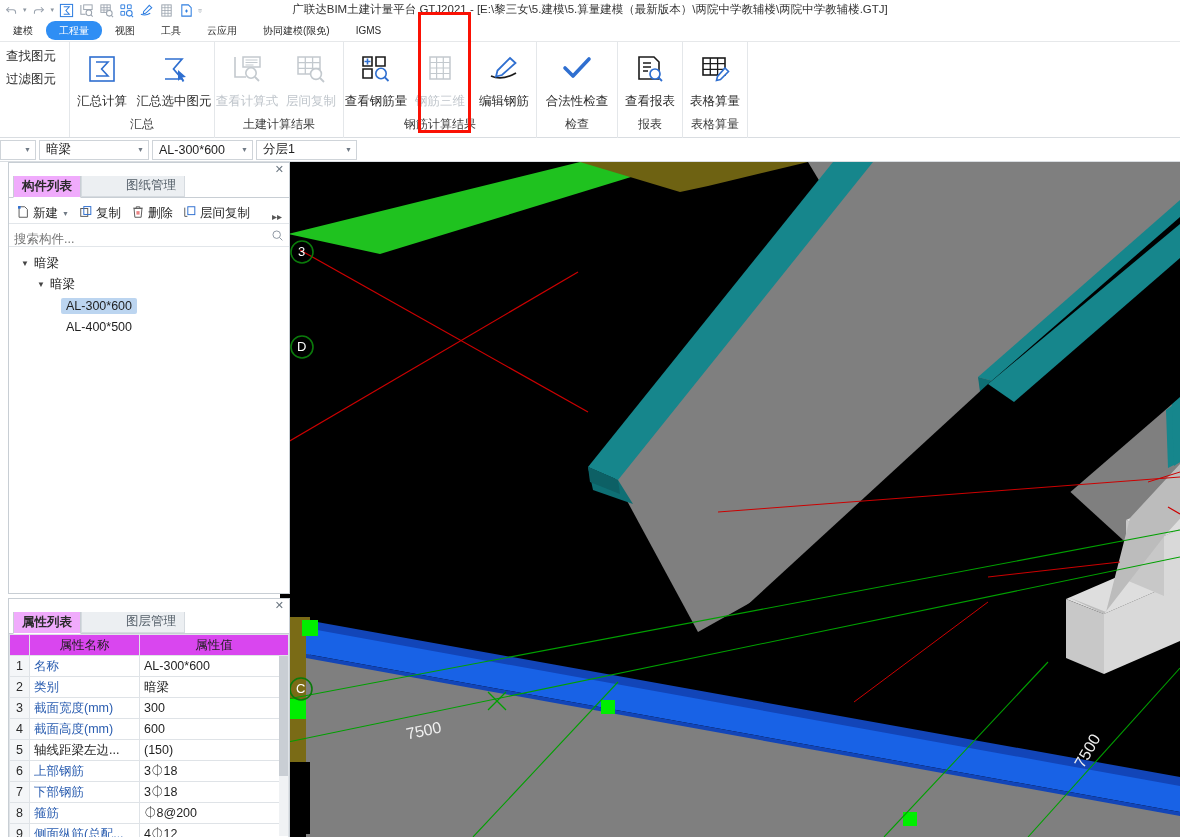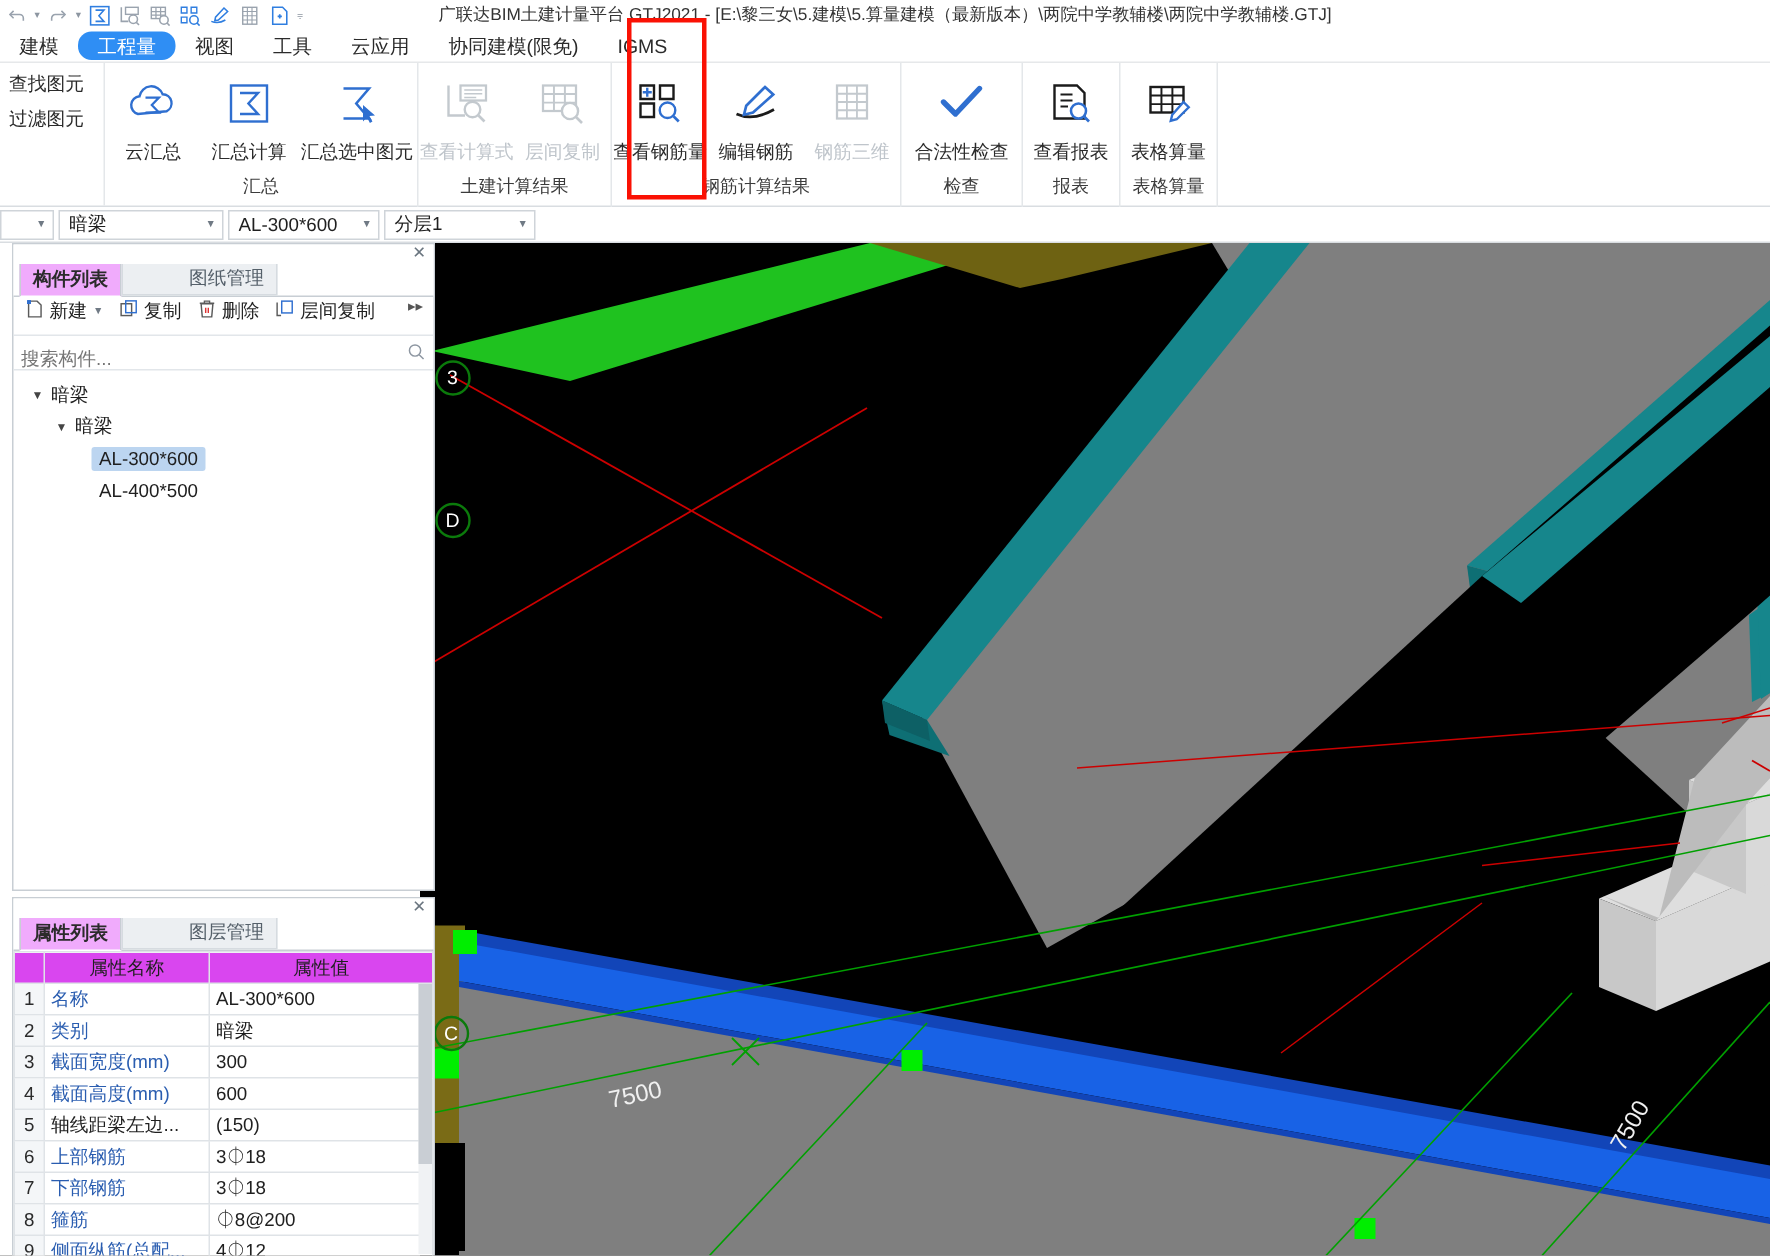--- a/index.html
+++ b/index.html
@@ -27,21 +27,21 @@
     font-size: 11.5px; color: #333; white-space: nowrap;
   }
 
   
   .tabbar {
     position: absolute; left: 0; top: 20px; width: 1180px; height: 22px;
     background: #fff; display: flex; align-items: center; gap: 0px;
     border-bottom: 1px solid #e6e8ea;
   }
   .tab {
-    font-size: 13px; color: #2b2b2b; padding: 1px 13px; line-height: 17px;
+    font-size: 10px; color: #2b2b2b; padding: 1px 13px; line-height: 17px;
     border-radius: 9px; cursor: default; white-space: nowrap;
   }
   .tab.active { background: #2f8ef4; color: #fff; }
 
   
   .ribbon {
     position: absolute; left: 0; top: 42px; width: 1180px; height: 96px;
     background: #fff; border-bottom: 1px solid #d9dde1;
     display: flex; align-items: stretch;
   }
@@ -105,21 +105,21 @@
     border-bottom: 1px solid #c8ced4; background: #fff; padding-left: 4px;
   }
   .tab2 {
     font-size: 12.5px; padding: 2px 8px 2px 8px; color: #2b2b2b;
     border: 1px solid transparent; line-height: 17px; cursor: default;
   }
   .tab2.active { font-weight: bold; background: #f0abfc; border-color: #c8ced4; border-bottom-color: #fff; margin-bottom: -1px; }
   .tab2.idle { background: #eceff2; border-color: #d6dbe0; color: #55606a; padding-left: 44px; }
 
   .ctoolbar {
-    display: flex; align-items: flex-start; height: 26px; gap: 2px;
+    display: flex; align-items: flex-end; height: 26px; gap: 2px;
     padding: 0 3px; border-bottom: 1px solid #e2e6ea; font-size: 12.5px;
   }
   .ctool { display: flex; align-items: center; gap: 3px; padding: 1px 4px; color: #1f1f1f; cursor: default; }
   .ctool .tcaret { font-size: 7px; color: #707a85; margin-left: 1px; }
 
   .searchbar {
     display: flex; align-items: flex-end; height: 23px;
     border-bottom: 1px solid #e2e6ea; padding: 0 5px;
   }
   .searchbar input {
@@ -258,29 +258,20 @@
 
     <div class="r-left">
       <div>查找图元</div>
       <div>过滤图元</div>
     </div>
 
     <div class="group">
       <div class="items">
         <div class="btn">
           <span class="bico">
-            <svg width="34" height="30" viewBox="0 0 34 30">
-                <path d="M7 22 a6 6 0 0 1 1 -11.8 a8 8 0 0 1 15.4 -1.4 a6 6 0 0 1 2.6 11.4 z" fill="none" stroke="#2f6fd0" stroke-width="1.6"></path>
-                <path d="M12 11 H21 L16.2 16 L21 21 H12" fill="none" stroke="#2f6fd0" stroke-width="1.5"></path>
-              </svg>
-          </span>
-          <span class="blab">云汇总</span>
-        </div>
-        <div class="btn">
-          <span class="bico">
             <svg width="32" height="30" viewBox="0 0 32 30">
                 <rect x="4" y="3" width="24" height="24" fill="none" stroke="#2f6fd0" stroke-width="1.6"></rect>
                 <path d="M10 8 H22 L15.6 15 L22 22 H10" fill="none" stroke="#2f6fd0" stroke-width="1.6"></path>
               </svg>
           </span>
           <span class="blab">汇总计算</span>
         </div>
         <div class="btn wide">
           <span class="bico">
             <svg width="34" height="30" viewBox="0 0 34 30">
@@ -329,37 +320,37 @@
           <span class="bico">
             <svg width="34" height="30" viewBox="0 0 34 30">
                 <path d="M4 3 h9 v9 h-9z M17 3 h9 v9 h-9z M4 15 h9 v9 h-9z" fill="none" stroke="#1b1b1b" stroke-width="1.6"></path>
                 <path d="M8.5 4.5 v6 M5.5 7.5 h6" stroke="#2f6fd0" stroke-width="1.6"></path>
                 <circle cx="22" cy="19.5" r="5.2" fill="none" stroke="#2f6fd0" stroke-width="1.6"></circle>
                 <path d="M26 23.5 L29.5 27" stroke="#2f6fd0" stroke-width="1.8"></path>
               </svg>
           </span>
           <span class="blab">查看钢筋量</span>
         </div>
+        <div class="btn dim">
+          <span class="bico">
+            <svg width="32" height="30" viewBox="0 0 32 30">
+                <rect x="6" y="3" width="20" height="22" fill="none" stroke="#c3c9ce" stroke-width="1.5"></rect>
+                <path d="M6 8.5 H26 M6 14 H26 M6 19.5 H26 M12.6 3 V25 M19.3 3 V25" stroke="#c3c9ce" stroke-width="1.2"></path>
+              </svg>
+          </span>
+          <span class="blab">钢筋三维</span>
+        </div>
         <div class="btn">
           <span class="bico">
             <svg width="34" height="30" viewBox="0 0 34 30">
                 <path d="M4 22 q11 5 25 -3" fill="none" stroke="#1b1b1b" stroke-width="1.8"></path>
                 <path d="M23 4 L28.5 9 L15 21 L9 22.5 L10.5 16.5z" fill="none" stroke="#2f6fd0" stroke-width="1.8"></path>
               </svg>
           </span>
           <span class="blab">编辑钢筋</span>
-        </div>
-        <div class="btn dim">
-          <span class="bico">
-            <svg width="32" height="30" viewBox="0 0 32 30">
-                <rect x="6" y="3" width="20" height="22" fill="none" stroke="#c3c9ce" stroke-width="1.5"></rect>
-                <path d="M6 8.5 H26 M6 14 H26 M6 19.5 H26 M12.6 3 V25 M19.3 3 V25" stroke="#c3c9ce" stroke-width="1.2"></path>
-              </svg>
-          </span>
-          <span class="blab">钢筋三维</span>
         </div>
       </div>
       <div class="gtitle">钢筋计算结果</div>
     </div>
 
     <div class="group">
       <div class="items">
         <div class="btn wide">
           <span class="bico">
             <svg width="34" height="30" viewBox="0 0 34 30">

